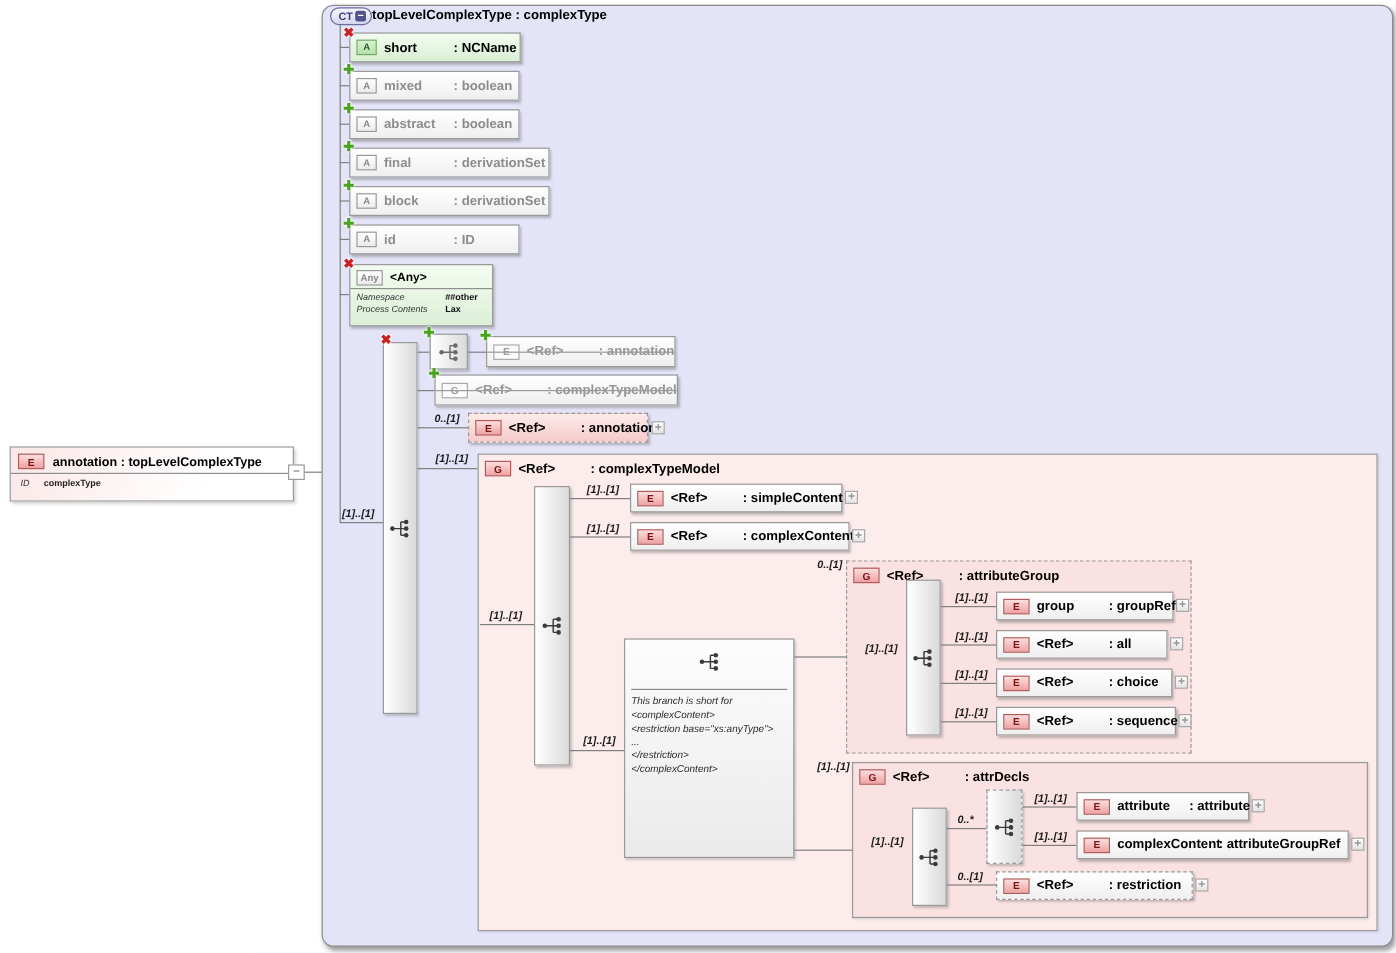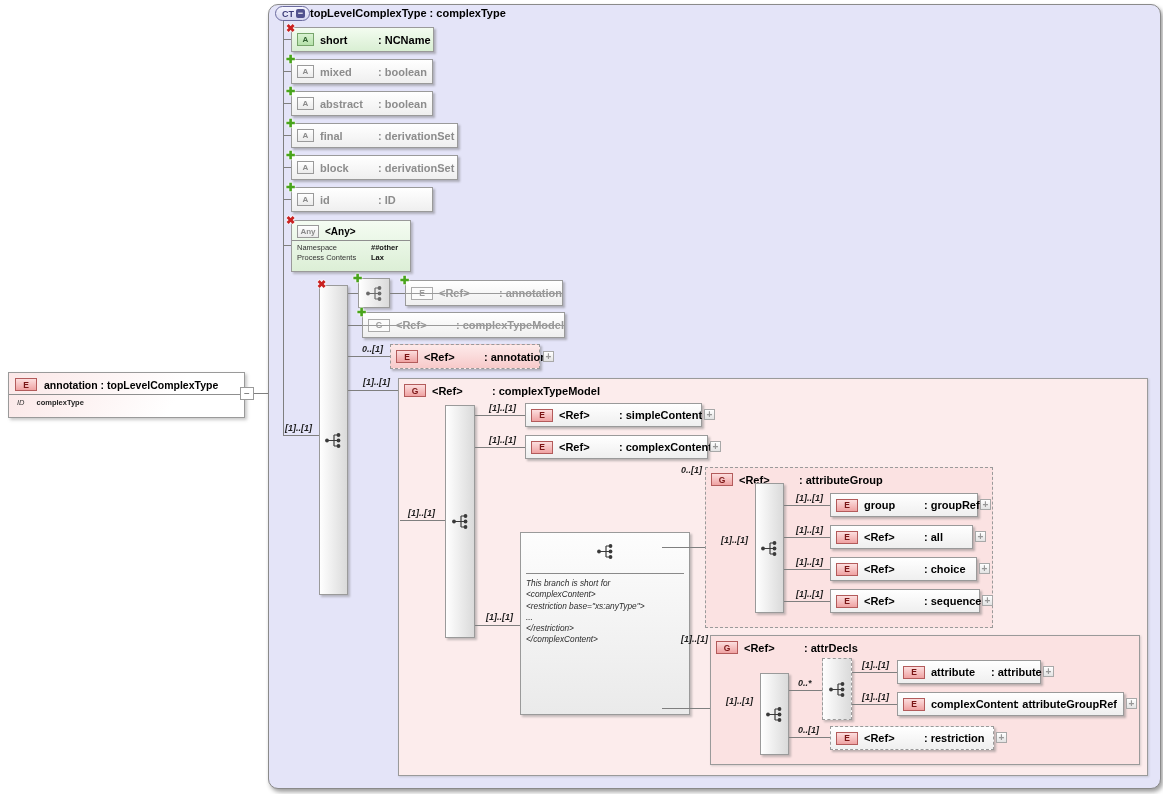--- a/index.html
+++ b/index.html
@@ -83,24 +83,24 @@
     border:1px solid #9a9a9a;background:#fff;color:#555;font-size:10px;line-height:11px;
     text-align:center;box-sizing:border-box}
 
   .anybox{position:absolute;left:291px;top:220px;width:120px;height:52px;
     border:1px solid #9a9a9a;background:linear-gradient(#f4fcf2,#dcefd6);
     box-shadow:1.5px 2px 2px rgba(110,110,110,.4);box-sizing:border-box}
   .any-title{display:flex;align-items:center;gap:6px;padding:4px 5px 2px;
     font-size:10px;font-weight:bold;border-bottom:1px solid #8f8f8f}
   .any-tbl{padding:2px 5px 0;display:grid;grid-template-columns:1fr 34px;
     font-size:7.5px;line-height:9.5px}
-  .any-lbl{color:#333}
+  .any-lbl{font-style:italic;color:#333}
   .any-val{font-weight:bold;color:#111}
 
-  .branch{position:absolute;left:520px;top:532px;width:170px;height:183px;
+  .branch{position:absolute;left:520px;top:532px;width:142px;height:183px;
     background:linear-gradient(#fdfdfd,#eaeaea);border:1px solid #9a9a9a;
     box-shadow:1.5px 2px 2px rgba(110,110,110,.4);box-sizing:border-box;padding:10px 5px 0}
   .branch .gw{text-align:center}
   .branch-sep{border-top:1px solid #8a8a8a;margin:9px 0 4px}
   .bline{font-size:8.3px;font-style:italic;color:#2b2b2b;line-height:11.3px;white-space:nowrap;overflow:hidden}
 
   svg.glyph{display:block}
 </style>
 </head>
 <body>

